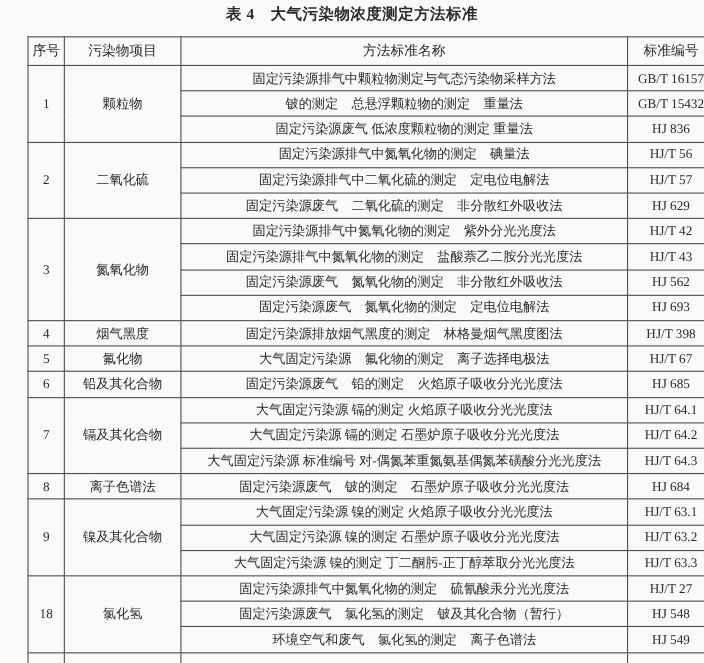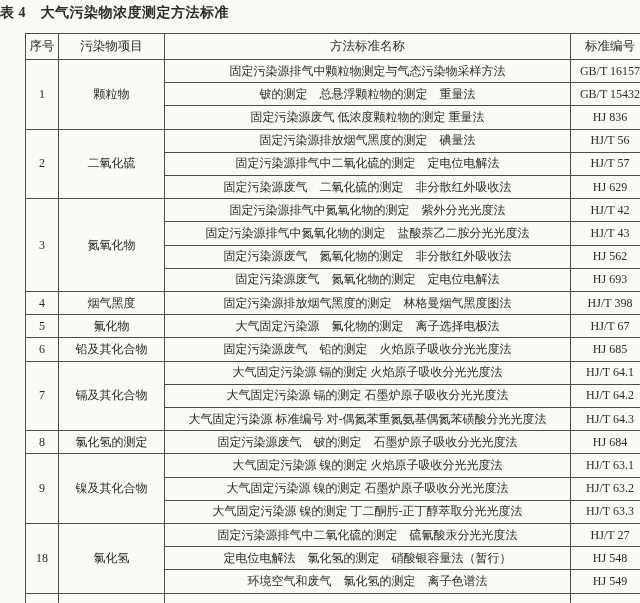--- a/index.html
+++ b/index.html
@@ -11,20 +11,21 @@
     font-family: "Liberation Serif", "DejaVu Serif", serif;
     color: #2b2b2b;
     overflow: hidden;
     position: relative;
   }
   .title {
     position: absolute;
     top: 4px;
     left: 0;
     width: 640px;
+    text-align: center;
     font-weight: bold;
     font-size: 14px;
     letter-spacing: 0.5px;
   }
   table.standards {
     position: absolute;
     left: 25px;
     top: 33px;
     width: 624px;
     height: 570px;
@@ -76,21 +77,21 @@
         <td>铍的测定　总悬浮颗粒物的测定　重量法</td>
         <td class="code-cell">GB/T 15432</td>
       </tr>
       <tr>
         <td>固定污染源废气 低浓度颗粒物的测定 重量法</td>
         <td class="code-cell">HJ 836</td>
       </tr>
       <tr>
         <td rowspan="3">2</td>
         <td rowspan="3">二氧化硫</td>
-        <td>固定污染源排放烟气黑度的测定　碘量法</td>
+        <td>固定污染源排气中氮氧化物的测定　碘量法</td>
         <td class="code-cell">HJ/T 56</td>
       </tr>
       <tr>
         <td>固定污染源排气中二氧化硫的测定　定电位电解法</td>
         <td class="code-cell">HJ/T 57</td>
       </tr>
       <tr>
         <td>固定污染源废气　二氧化硫的测定　非分散红外吸收法</td>
         <td class="code-cell">HJ 629</td>
       </tr>
@@ -139,46 +140,46 @@
       <tr>
         <td>大气固定污染源 镉的测定 石墨炉原子吸收分光光度法</td>
         <td class="code-cell">HJ/T 64.2</td>
       </tr>
       <tr>
         <td>大气固定污染源 标准编号 对-偶氮苯重氮氨基偶氮苯磺酸分光光度法</td>
         <td class="code-cell">HJ/T 64.3</td>
       </tr>
       <tr>
         <td rowspan="1">8</td>
-        <td rowspan="1">氯化氢的测定</td>
+        <td rowspan="1">离子色谱法</td>
         <td>固定污染源废气　铍的测定　石墨炉原子吸收分光光度法</td>
         <td class="code-cell">HJ 684</td>
       </tr>
       <tr>
         <td rowspan="3">9</td>
         <td rowspan="3">镍及其化合物</td>
         <td>大气固定污染源 镍的测定 火焰原子吸收分光光度法</td>
         <td class="code-cell">HJ/T 63.1</td>
       </tr>
       <tr>
         <td>大气固定污染源 镍的测定 石墨炉原子吸收分光光度法</td>
         <td class="code-cell">HJ/T 63.2</td>
       </tr>
       <tr>
         <td>大气固定污染源 镍的测定 丁二酮肟-正丁醇萃取分光光度法</td>
         <td class="code-cell">HJ/T 63.3</td>
       </tr>
       <tr>
         <td rowspan="3">18</td>
         <td rowspan="3">氯化氢</td>
-        <td>固定污染源排气中二氧化硫的测定　硫氰酸汞分光光度法</td>
+        <td>固定污染源排气中氮氧化物的测定　硫氰酸汞分光光度法</td>
         <td class="code-cell">HJ/T 27</td>
       </tr>
       <tr>
-        <td>定电位电解法　氯化氢的测定　硝酸银容量法（暂行）</td>
+        <td>固定污染源废气　氯化氢的测定　铍及其化合物（暂行）</td>
         <td class="code-cell">HJ 548</td>
       </tr>
       <tr>
         <td>环境空气和废气　氯化氢的测定　离子色谱法</td>
         <td class="code-cell">HJ 549</td>
       </tr>
       <tr class="partial">
         <td></td>
         <td></td>
         <td></td>

